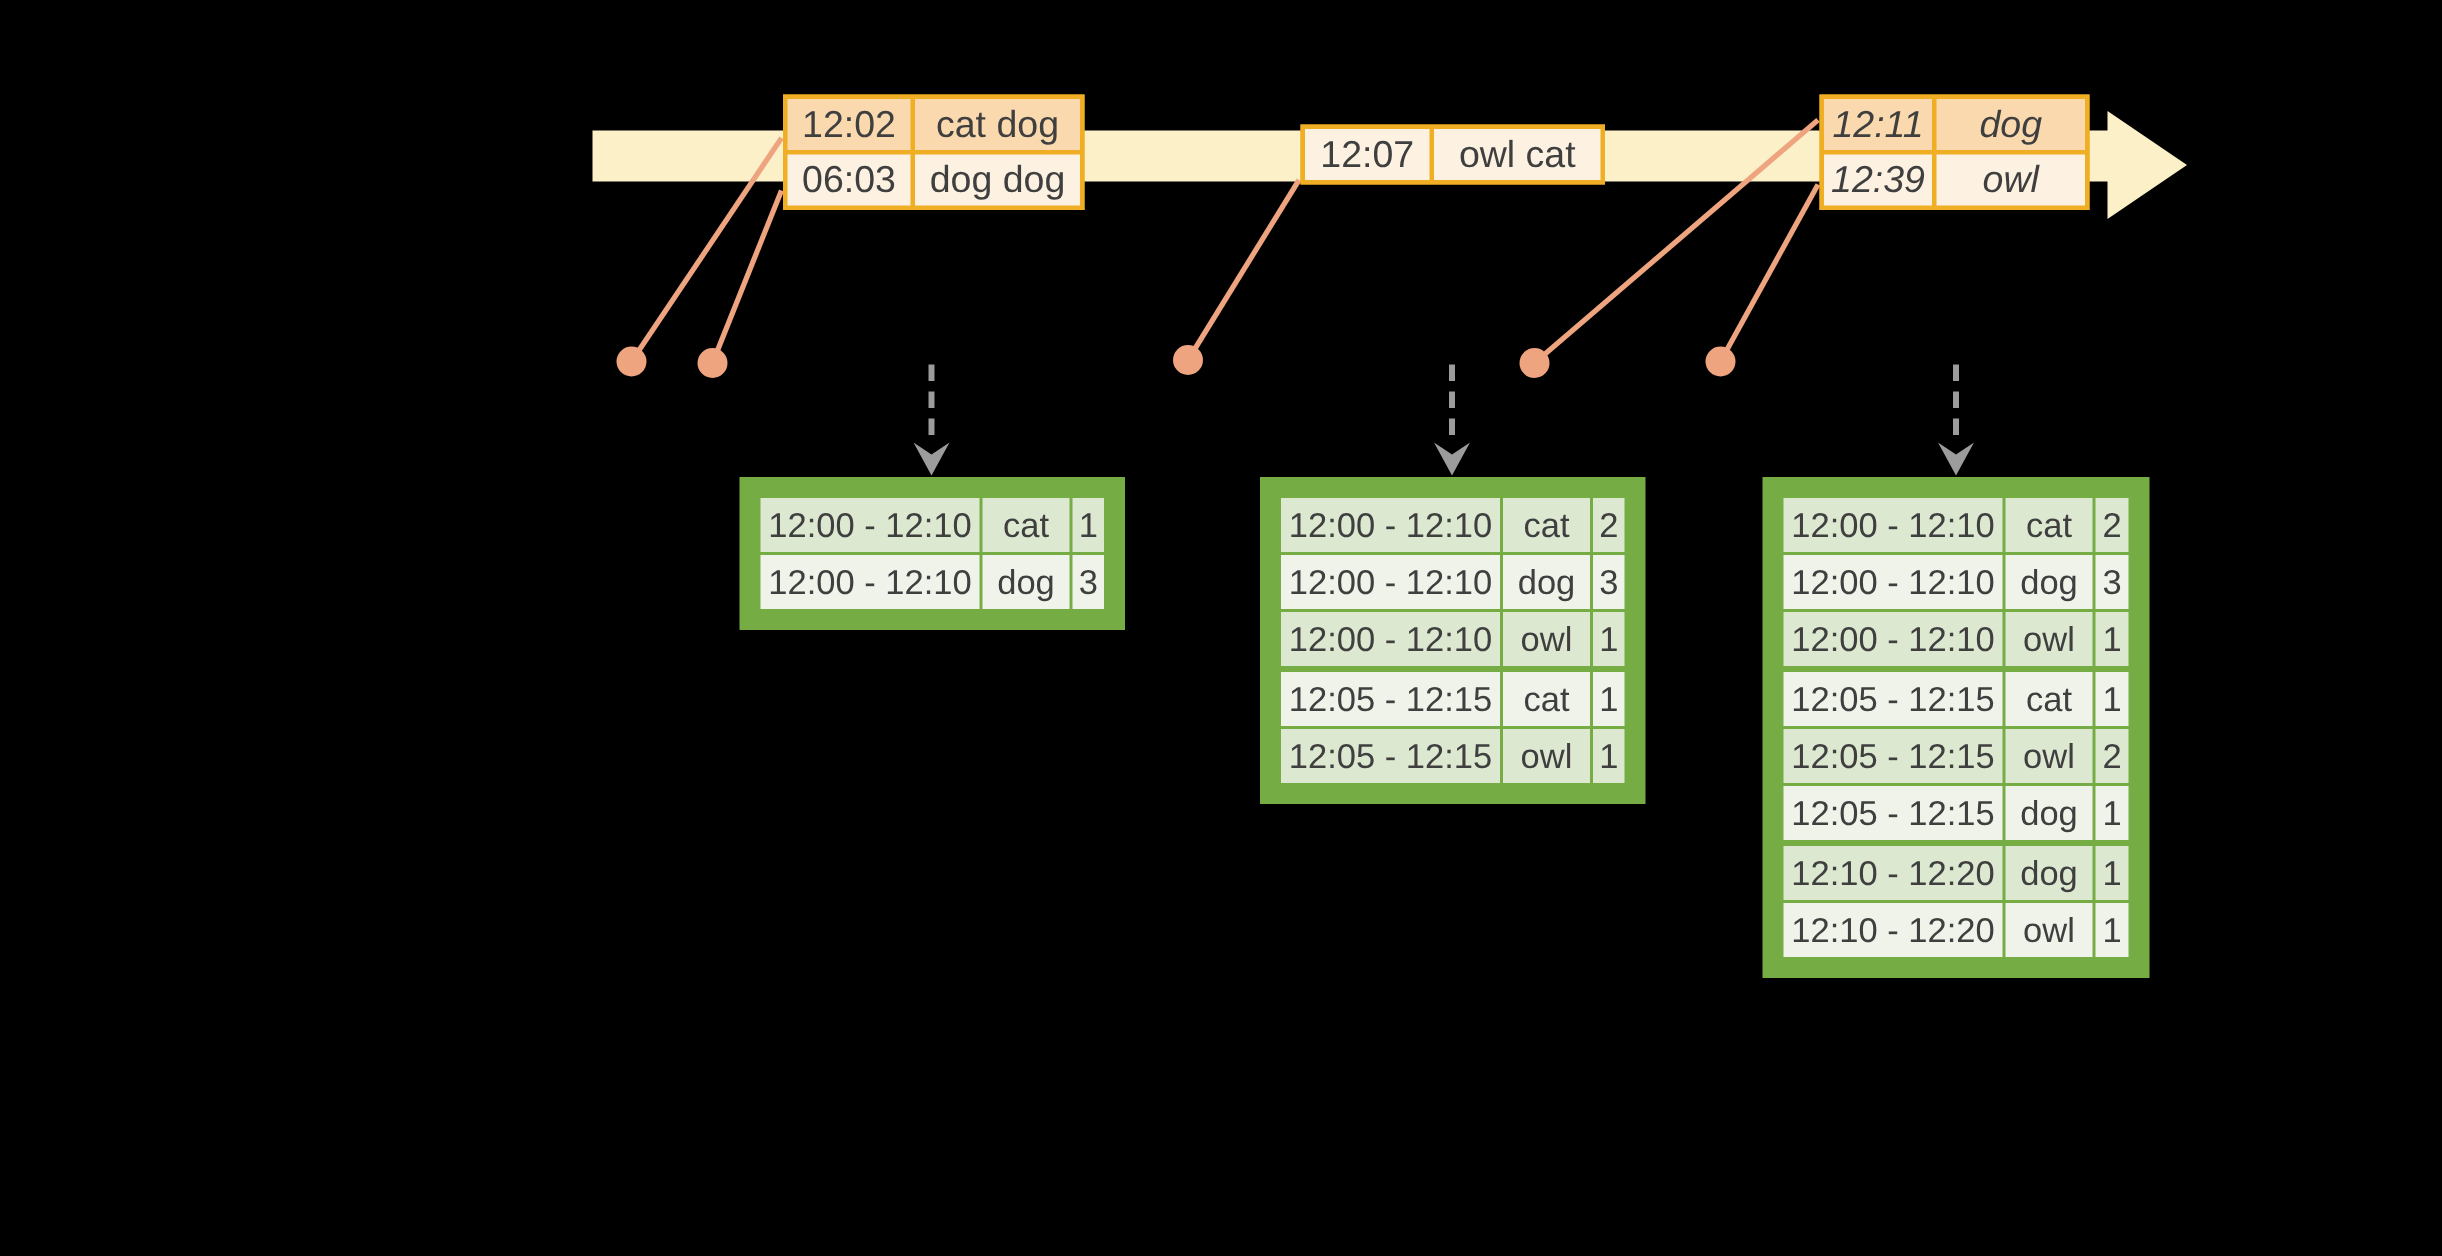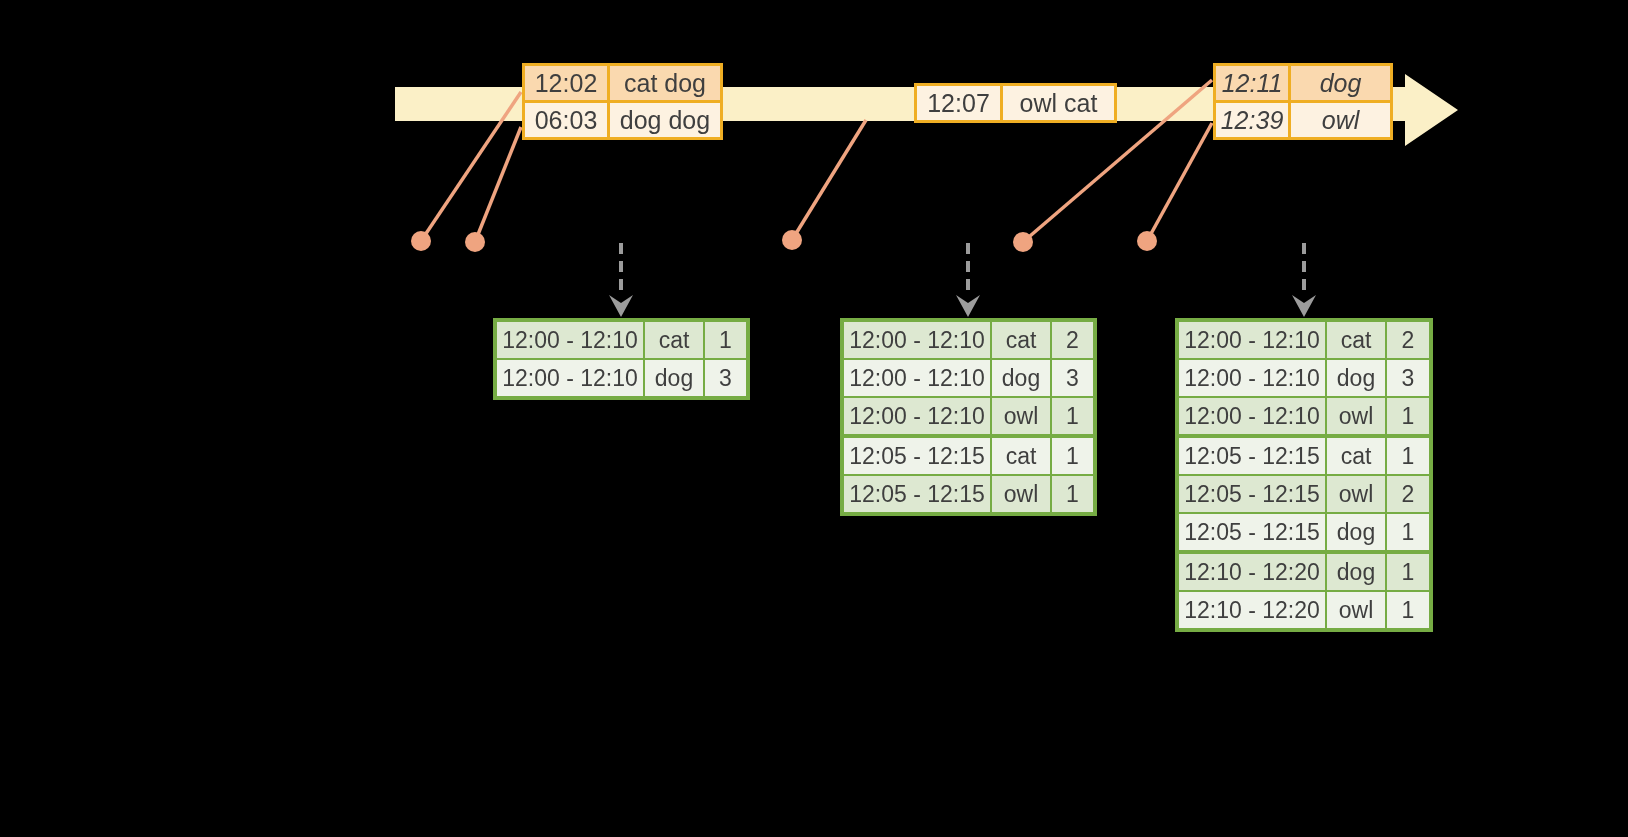--- a/index.html
+++ b/index.html
@@ -28,26 +28,26 @@
     background:var(--gold);border:3px solid var(--gold);
     box-sizing:border-box;
   }
   .etable .cell{
     display:flex;align-items:center;justify-content:center;
     height:34px;font-size:25px;line-height:1;
   }
   .ev-dark{background:var(--ev-dark);}
   .ev-light{background:var(--ev-light);}
   .cols-t1{grid-template-columns:82px 1fr;width:201px;}
-  .cols-t2{grid-template-columns:83px 1fr;width:203px;margin-left:47px;}
+  .cols-t2{grid-template-columns:83px 1fr;width:203px;}
   .cols-t3{grid-template-columns:72px 1fr;width:180px;}
 
   
   .rtable{
-    position:absolute;background:var(--green);padding:4px;
+    position:absolute;background:var(--green);padding:14px;
     display:flex;flex-direction:column;gap:4px;box-sizing:border-box;
   }
   .rgroup{
     display:grid;grid-template-columns:146px 58px 1fr;
     grid-auto-rows:36px;gap:2px;
   }
   .rtable .cell{
     display:flex;align-items:center;justify-content:center;
     font-size:23px;line-height:1;
   }

